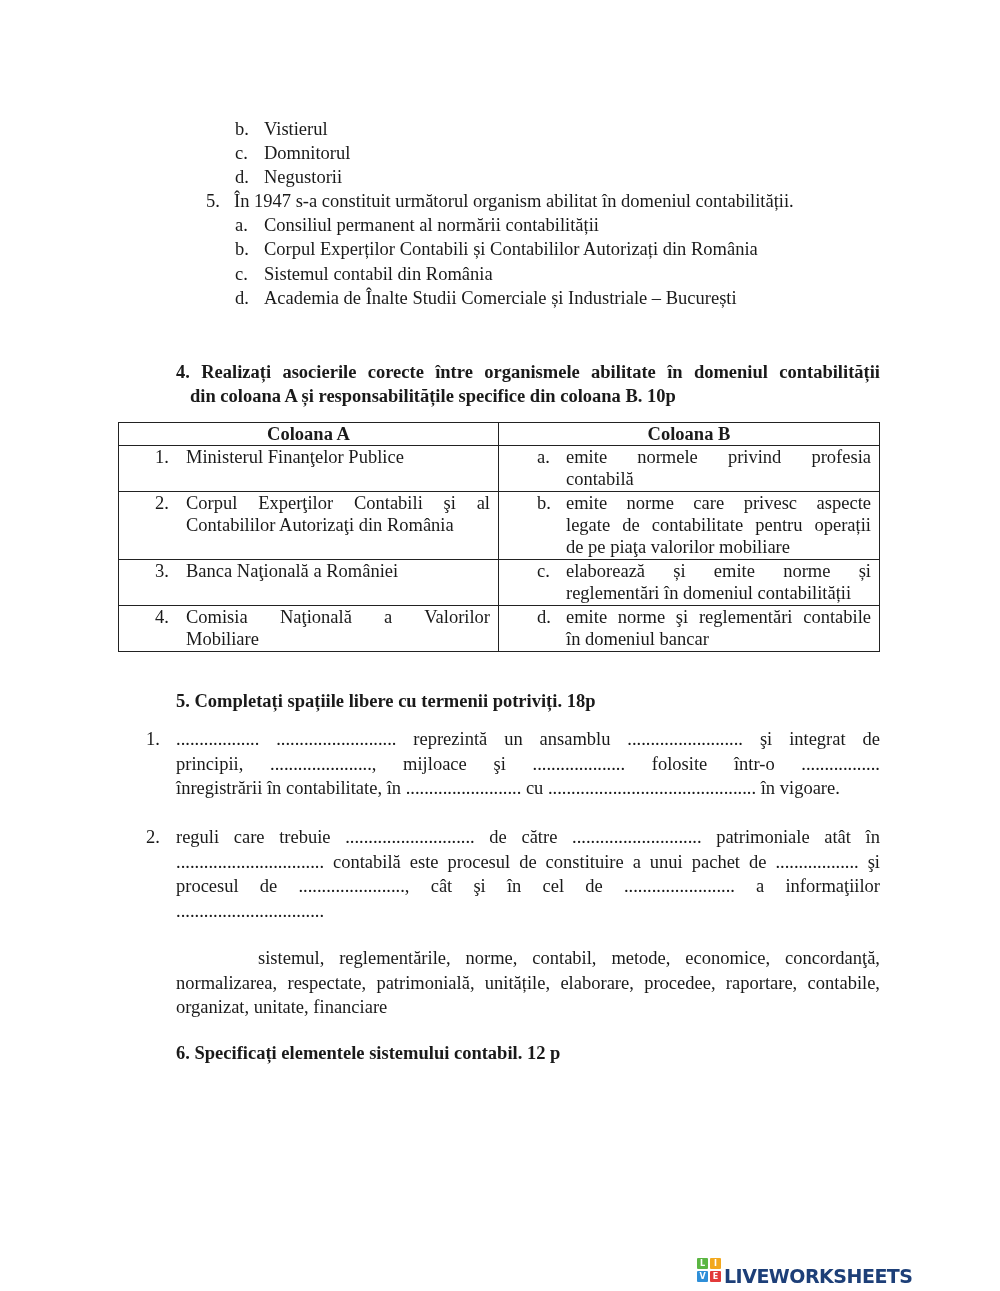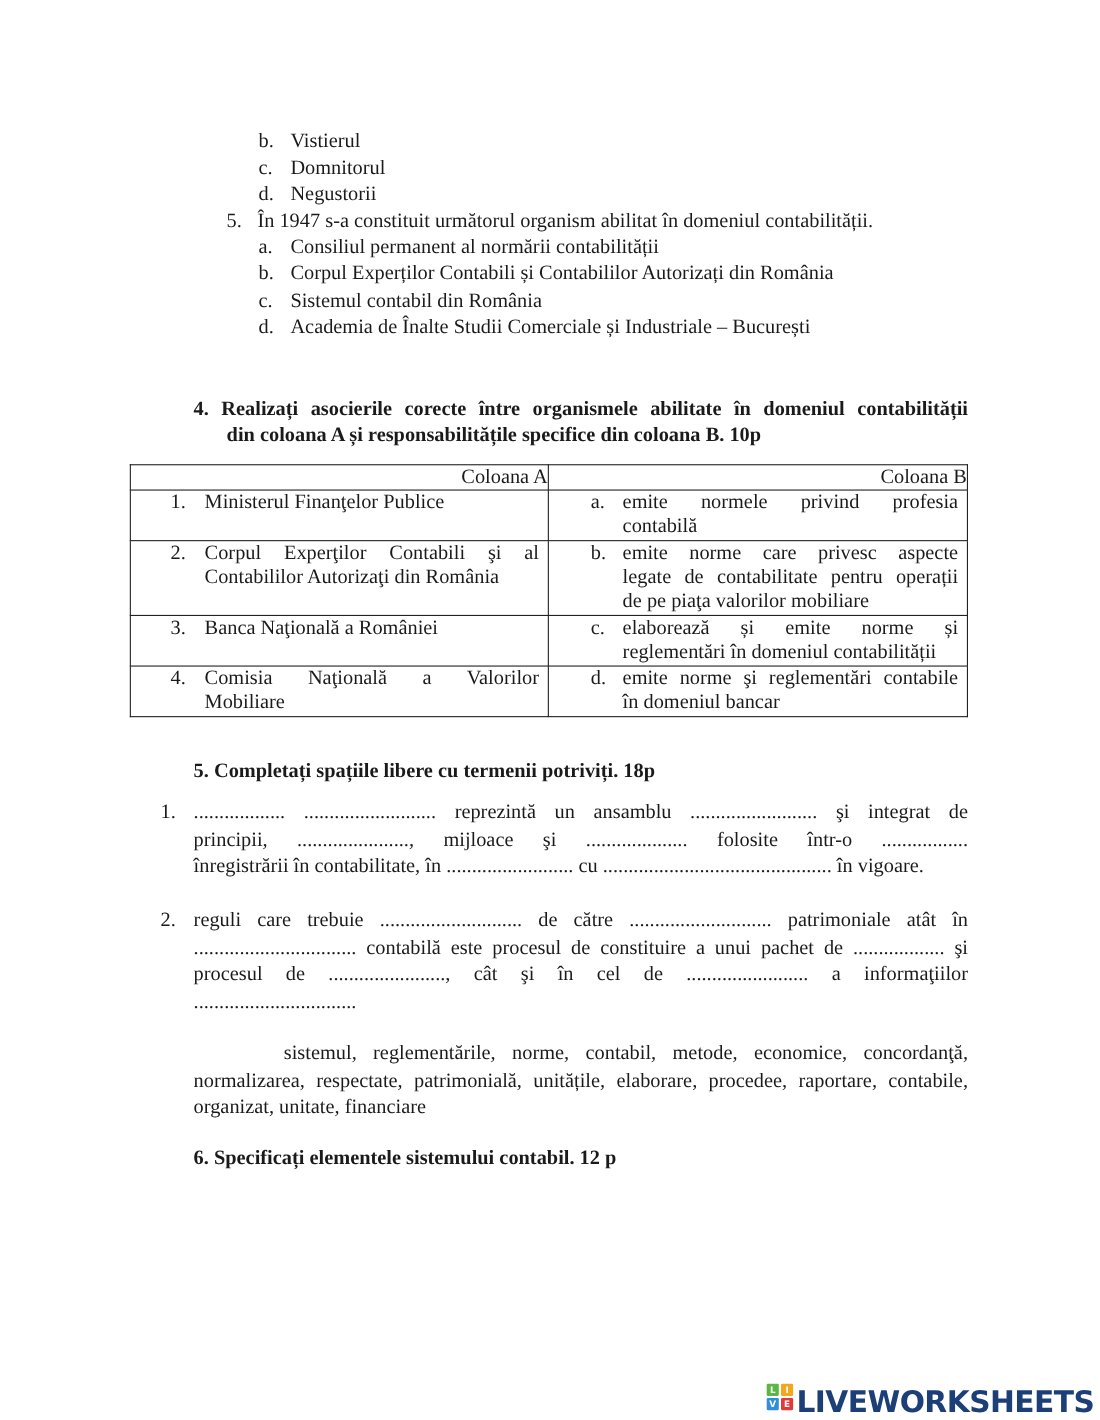--- a/index.html
+++ b/index.html
@@ -53,22 +53,22 @@
       table-layout: fixed;
       font-size: 18.5px;
       line-height: 22px;
     }
     .match-table td, .match-table th {
       border: 1px solid #222;
       vertical-align: top;
       padding: 0;
     }
     .match-table th {
-      font-weight: normal;
-      text-align: right;
+      font-weight: bold;
+      text-align: center;
       height: 22px;
       line-height: 22px;
     }
     .cell {
       position: relative;
       padding-left: 67px;
       padding-right: 8px;
       text-align: justify;
       text-align-last: left;
     }
@@ -141,21 +141,21 @@
       color: #fff;
       font-family: "DejaVu Sans", sans-serif;
       font-weight: bold;
       font-size: 8px;
       line-height: 11px;
       border-radius: 1px;
     }
     .logo-text {
       font-family: "DejaVu Sans", sans-serif;
       font-weight: bold;
-      font-size: 27px;
+      font-size: 19px;
       letter-spacing: -0.5px;
       color: #1d3f78;
       line-height: 26px;
       margin-top: 12px;
     }
   </style>
 </head>
 <body>
 
 <div>
@@ -190,21 +190,21 @@
     <span class="lbl">c.</span>
     <span class="txt">Sistemul contabil din România</span>
   </div>
   <div class="opt" style="left:235px; top:286px;">
     <span class="lbl">d.</span>
     <span class="txt">Academia de Înalte Studii Comerciale și Industriale – București</span>
   </div>
 </div>
 
 <div class="heading" style="left:176px; top:361px; width:704px; text-align:justify; text-align-last:justify; white-space:nowrap;">4.  Realizați asocierile corecte între organismele abilitate în domeniul contabilității</div>
-<div class="heading" style="left:206px; top:385px;text-align:right;">din coloana A și responsabilitățile specifice din coloana B. 10p</div>
+<div class="heading" style="left:190px; top:385px;text-align:right;">din coloana A și responsabilitățile specifice din coloana B. 10p</div>
 
 <table class="match-table">
   <colgroup>
     <col style="width:380px">
     <col style="width:381px">
   </colgroup>
   <thead>
     <tr>
       <th>Coloana A</th>
       <th>Coloana B</th>

